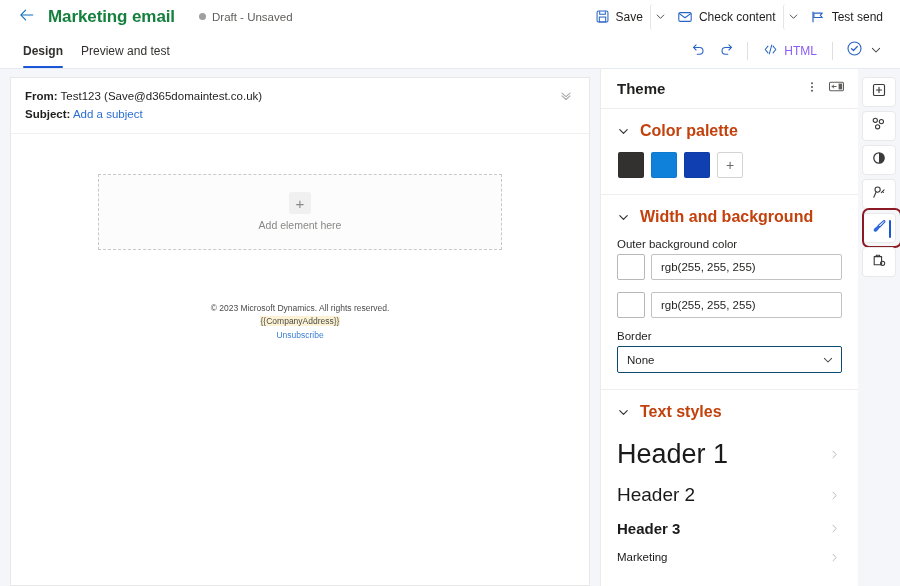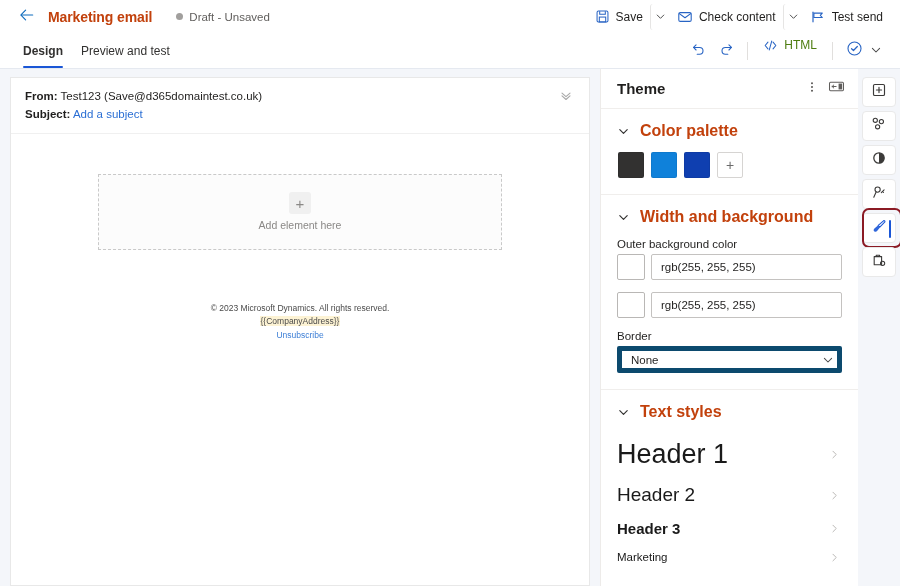--- a/index.html
+++ b/index.html
@@ -18,22 +18,22 @@
     display: flex; align-items: center;
     padding: 0 10px 0 14px;
     background: #ffffff;
   }
   .back-btn {
     width: 26px; height: 26px; flex: 0 0 26px;
     display: flex; align-items: center; justify-content: center;
     color: #0f6cbd; cursor: pointer; border-radius: 3px;
   }
   .page-title {
-    font-size: 14px; font-weight: 600; letter-spacing: -0.1px;
-    color: #c2410c; margin-left: 8px; white-space: nowrap;
+    font-size: 17px; font-weight: 600; letter-spacing: -0.1px;
+    color: #15803d; margin-left: 8px; white-space: nowrap;
   }
   .status-chip {
     display: flex; align-items: center; gap: 6px;
     margin-left: 24px; font-size: 11.5px; color: #605e5c; white-space: nowrap;
   }
   .status-dot {
     width: 7px; height: 7px; border-radius: 50%;
     background: #a19f9d; flex: 0 0 7px;
   }
   .topbar-spacer { flex: 1 1 auto; }
@@ -75,23 +75,23 @@
     height: 2.5px; background: #1a56d6; border-radius: 2px;
   }
   .tabbar-spacer { flex: 1 1 auto; }
   .icon-btn {
     width: 28px; height: 28px; align-self: center;
     display: flex; align-items: center; justify-content: center;
     border-radius: 3px; cursor: pointer; color: #2864c4;
   }
   .vdiv { width: 1px; height: 18px; align-self: center; background: #e1dfdd; margin: 0 7px; }
   .html-btn {
-    display: flex; gap: 6px; align-self: center;
+    display: flex; align-items: center; gap: 6px; align-self: center;
     height: 26px; padding: 0 8px; border-radius: 3px; cursor: pointer;
-    font-size: 12px; color: #4d7c0f;
+    font-size: 12px; color: #8b5cf6;
   }
   .brand-profile {
     display: flex; align-items: center; gap: 7px; align-self: center;
     height: 30px; padding: 0 6px; border-radius: 3px; cursor: pointer;
   }
   .bp-text { display: flex; flex-direction: column; line-height: 1.15; }
   .bp-label { font-size: 8.5px; color: #605e5c; }
   .bp-value { font-size: 11.5px; font-weight: 700; color: #201f1e; white-space: nowrap; }
 
   
@@ -196,21 +196,21 @@
   .color-input {
     flex: 1 1 auto; height: 26px;
     border: 1px solid #c4c2c0; border-radius: 2px;
     padding: 0 9px; font-size: 11.5px; color: #201f1e;
     font-family: "Liberation Sans", sans-serif; background: #ffffff;
     min-width: 0;
   }
   .select-wrap { position: relative; }
   .select-box {
     width: 100%; height: 27px;
-    border: 5px solid #0c4a6e; border-radius: 2px;
+    border: 1px solid #0c4a6e; border-radius: 2px;
     background: #ffffff; padding: 0 26px 0 9px;
     font-size: 11.5px; color: #201f1e; cursor: pointer;
     display: flex; align-items: center;
   }
   .select-chev {
     position: absolute; right: 8px; top: 0; height: 27px;
     display: flex; align-items: center; color: #4a4a4a; pointer-events: none;
   }
   .style-row {
     display: flex; align-items: center; justify-content: space-between;

